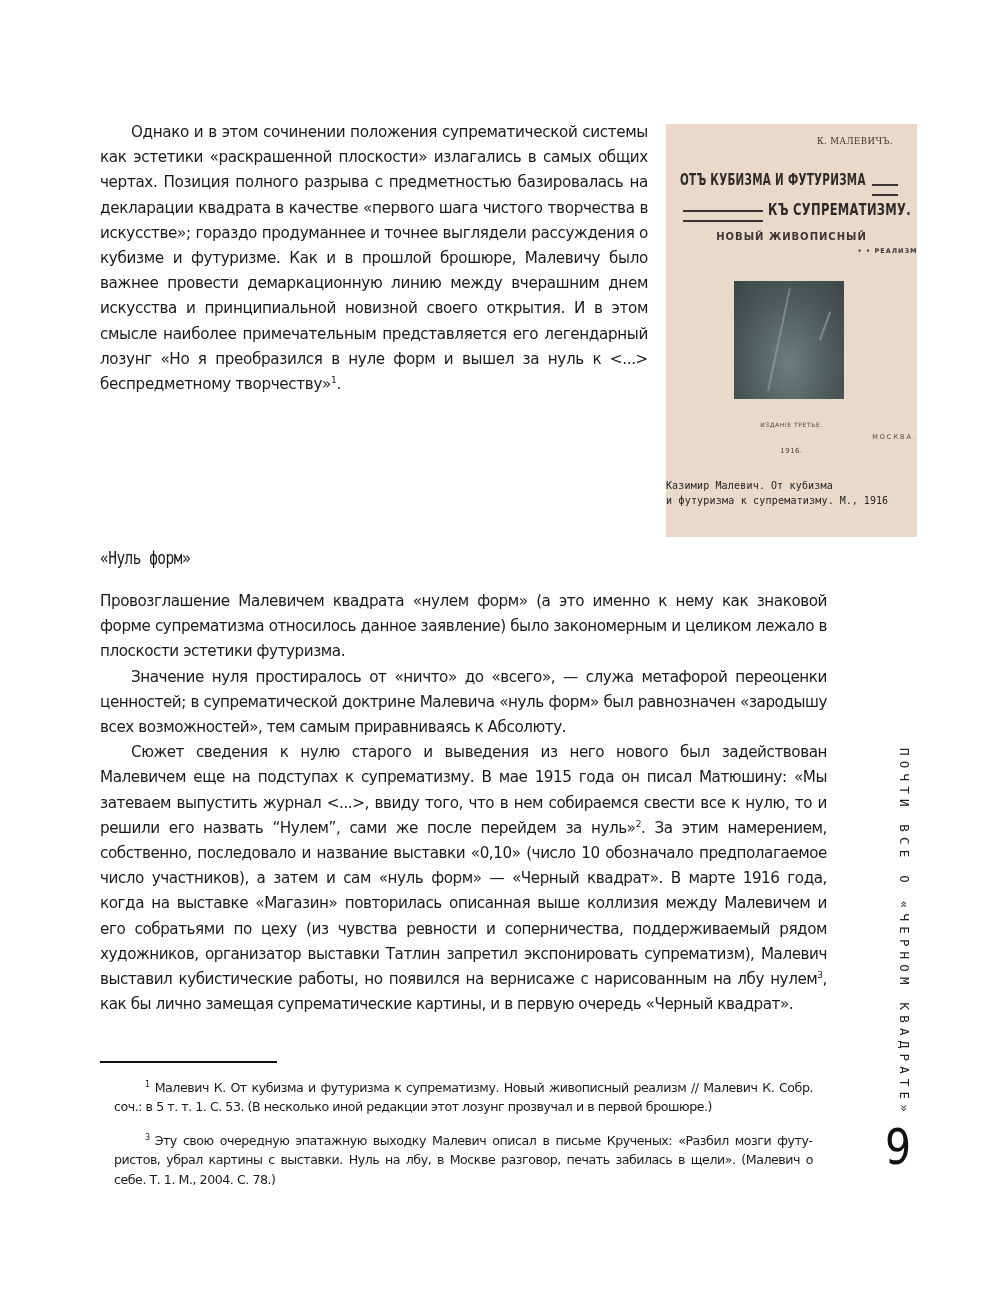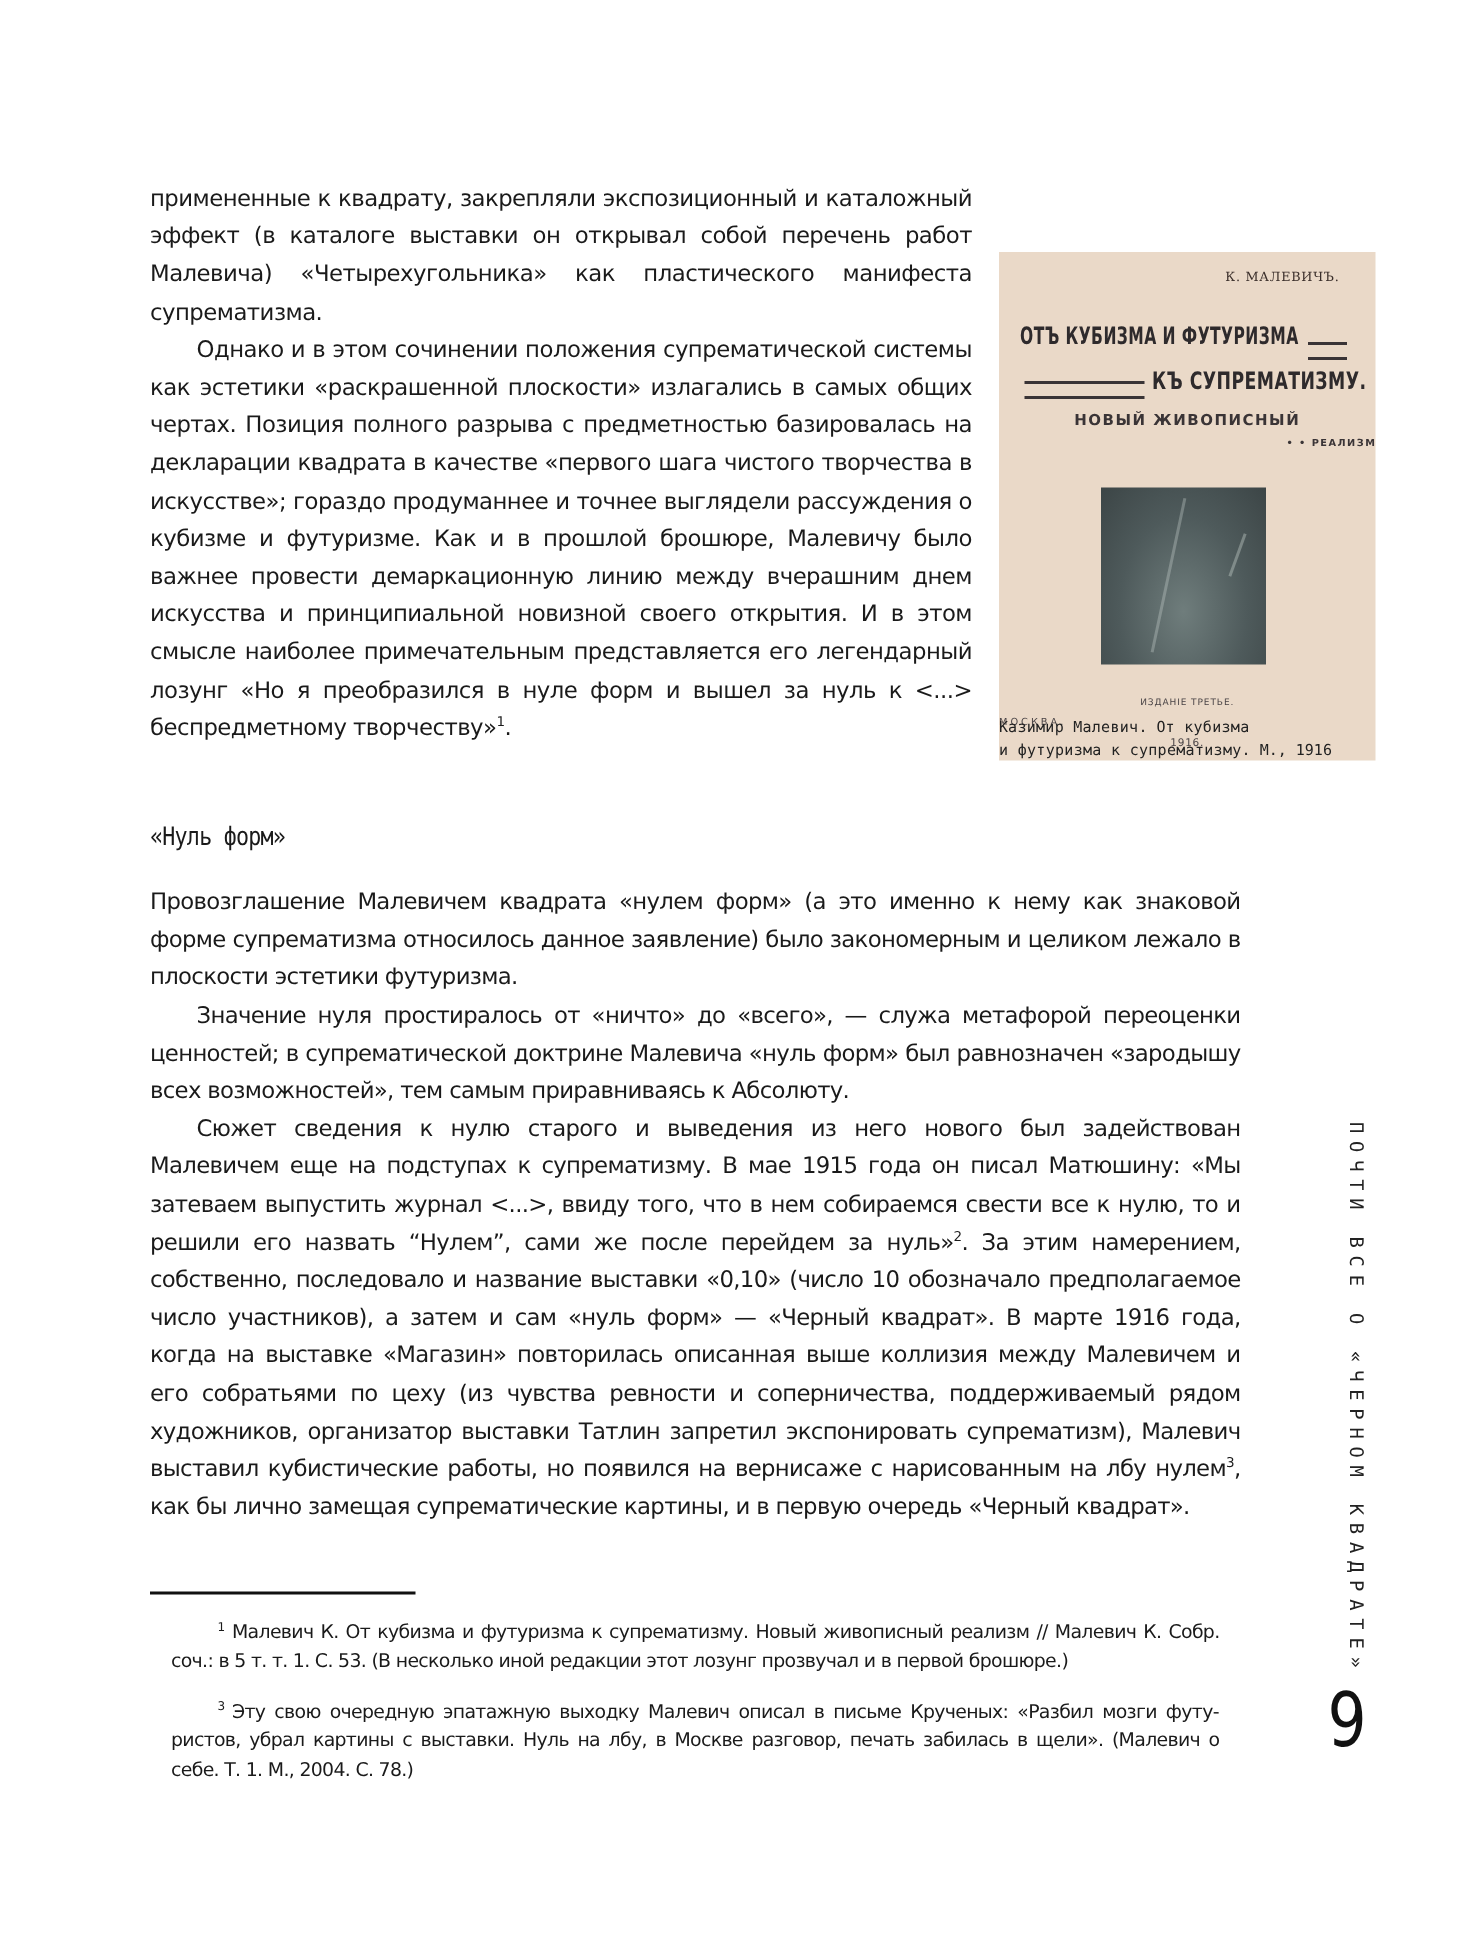--- a/index.html
+++ b/index.html
@@ -4,54 +4,53 @@
 <style>
   html, body { margin: 0; padding: 0; background: #ffffff; }
   body { width: 986px; height: 1299px; position: relative; overflow: hidden; color: #1a1a1a; }
 
   .col-top { position: absolute; left: 100px; top: 120px; width: 548px; font-family: "DejaVu Sans", sans-serif; font-size: 15.2px; line-height: 25.2px; letter-spacing: -0.35px; }
   .col-main { position: absolute; left: 100px; width: 727px; font-family: "DejaVu Sans", sans-serif; font-size: 15.2px; line-height: 25.2px; letter-spacing: -0.45px; }
   .p { margin: 0; text-align: justify; text-align-last: left; hyphens: manual; }
   .p.indent { text-indent: 31px; }
   sup { font-size: 9px; line-height: 0; vertical-align: 6px; }
 
-  .cover { position: absolute; left: 666px; top: 124px; width: 251px; height: 339px; background: #ead9c8; overflow: hidden; margin-top: 44px; }
+  .cover { position: absolute; left: 666px; top: 124px; width: 251px; height: 413px; background: #ead9c8; overflow: hidden; }
   .cover-author { position: absolute; right: 24px; top: 12px; font-family: "DejaVu Serif", serif; font-size: 8.5px; letter-spacing: 0.5px; color: #3a2e2a; }
   .cover-title1 { position: absolute; left: 14px; top: 46px; font-family: "DejaVu Sans Condensed","DejaVu Sans", sans-serif; font-weight: bold; font-size: 16px; color: #2e2a2c; transform: scaleX(0.72); transform-origin: left; white-space: nowrap; letter-spacing: 0.4px; }
   .cover-title2 { position: absolute; left: 102px; top: 76px; font-family: "DejaVu Sans", sans-serif; font-weight: bold; font-size: 16px; color: #2e2a2c; transform: scaleX(0.72); transform-origin: left; white-space: nowrap; letter-spacing: 0.4px; }
   .cover-lines1 { position: absolute; left: 206px; top: 60px; width: 26px; height: 8px; border-top: 2px solid #3a3436; border-bottom: 2px solid #3a3436; }
   .cover-lines2 { position: absolute; left: 17px; top: 86px; width: 80px; height: 8px; border-top: 2px solid #3a3436; border-bottom: 2px solid #3a3436; }
   .cover-sub1 { position: absolute; left: 0; width: 100%; top: 107px; text-align: center; font-family: "DejaVu Sans", sans-serif; font-size: 10px; font-weight: bold; letter-spacing: 1px; color: #3a3436; }
   .cover-sub2 { position: absolute; left: 0; width: 100%; top: 123px; text-align: right; font-family: "DejaVu Sans", sans-serif; font-size: 6.5px; font-weight: bold; letter-spacing: 1px; color: #3a3436; padding-left: 28px; }
   .cover-square { position: absolute; left: 68px; top: 157px; width: 110px; height: 118px; background: radial-gradient(ellipse at 50% 70%, #6f7d7c 0%, #4e5a5b 55%, #3c4546 100%); }
   .cover-square::before { content: ""; position: absolute; left: 44px; top: 6px; width: 2px; height: 105px; background: rgba(200,210,205,0.35); transform: rotate(12deg); }
   .cover-square::after { content: ""; position: absolute; left: 90px; top: 30px; width: 2px; height: 30px; background: rgba(200,210,205,0.4); transform: rotate(20deg); }
   .cover-ed { position: absolute; left: 0; width: 100%; top: 297px; text-align: center; font-family: "DejaVu Sans", sans-serif; font-size: 6px; letter-spacing: 0.6px; color: #4a4446; }
-  .cover-city { position: absolute; left: 0; width: 100%; top: 309px; text-align: left; font-family: "DejaVu Sans", sans-serif; font-size: 6.5px; letter-spacing: 2px; color: #4a4446; }
+  .cover-city { position: absolute; left: 0; width: 100%; top: 309px; text-align: right; font-family: "DejaVu Sans", sans-serif; font-size: 6.5px; letter-spacing: 2px; color: #4a4446; }
   .cover-year { position: absolute; left: 0; width: 100%; top: 323px; text-align: center; font-family: "DejaVu Sans", sans-serif; font-size: 7px; letter-spacing: 0.5px; color: #4a4446; }
 
   .caption { position: absolute; left: 666px; top: 478px; width: 240px; font-family: "DejaVu Sans Mono", monospace; font-size: 10px; line-height: 15px; color: #222; white-space: nowrap; }
   .caption .sc { font-size: 10px; letter-spacing: 0.2px; }
 
   .heading { position: absolute; left: 100px; top: 548px; font-family: "DejaVu Sans Mono", monospace; font-size: 17px; letter-spacing: -0.6px; color: #1a1a1a; transform: scaleX(0.85); transform-origin: left; }
 
   .rule { position: absolute; left: 100px; top: 1061px; width: 177px; height: 2px; background: #111; }
   .fn-block { position: absolute; left: 100px; top: 1064px; width: 727px; font-family: "DejaVu Sans", sans-serif; font-size: 12.6px; line-height: 19.4px; letter-spacing: -0.45px; }
   .fn { margin: 14px; text-align: justify; text-align-last: left; }
   .fn.indent { text-indent: 31px; }
   .fn sup { font-size: 8px; vertical-align: 5px; margin-right: 5px; }
 
   .running { position: absolute; left: 897px; top: 748px; writing-mode: vertical-rl; font-family: "DejaVu Sans Mono", monospace; font-size: 12.5px; letter-spacing: 5.2px; color: #222; white-space: nowrap; }
   .pageno { position: absolute; left: 885px; top: 1117px; font-family: "DejaVu Sans", sans-serif; font-size: 50px; line-height: 60px; color: #111; transform: scaleX(0.82); transform-origin: left; }
 </style>
 </head>
 <body>
 
 <div class="col-top">
-  <p class="p">примененные к квадрату, закрепляли экспозиционный и каталож­ный эффект (в каталоге выставки он открывал собой перечень работ Малевича) «Четырехугольника» как пластического мани­феста супрематизма.</p>
   <p class="p indent"><span>Однако и в этом сочинении положения супрематической системы как эстетики «раскрашенной плоскости» излагались в самых общих чертах. Позиция полного разрыва с предметно­стью базировалась на декларации квадрата в качестве «пер­вого шага чистого творчества в искусстве»; гораздо продуман­нее и точнее выглядели рассуждения о кубизме и футуризме. Как и в прошлой брошюре, Малевичу было важнее провести демаркационную линию между вчерашним днем искусства и принципиальной новизной своего открытия. И в этом смысле наиболее примечательным представляется его легендарный лозунг «Но я преобразился в нуле форм и вышел за нуль к &lt;...&gt; беспредметному творчеству»</span><sup>1</sup><span>.</span></p>
 </div>
 
 <div class="cover">
   <div class="cover-author">К. МАЛЕВИЧЪ.</div>
   <div class="cover-title1">ОТЪ КУБИЗМА И ФУТУРИЗМА</div>
   <div class="cover-lines1"></div>
   <div class="cover-lines2"></div>
   <div class="cover-title2">КЪ СУПРЕМАТИЗМУ.</div>
   <div class="cover-sub1">НОВЫЙ ЖИВОПИСНЫЙ</div>

